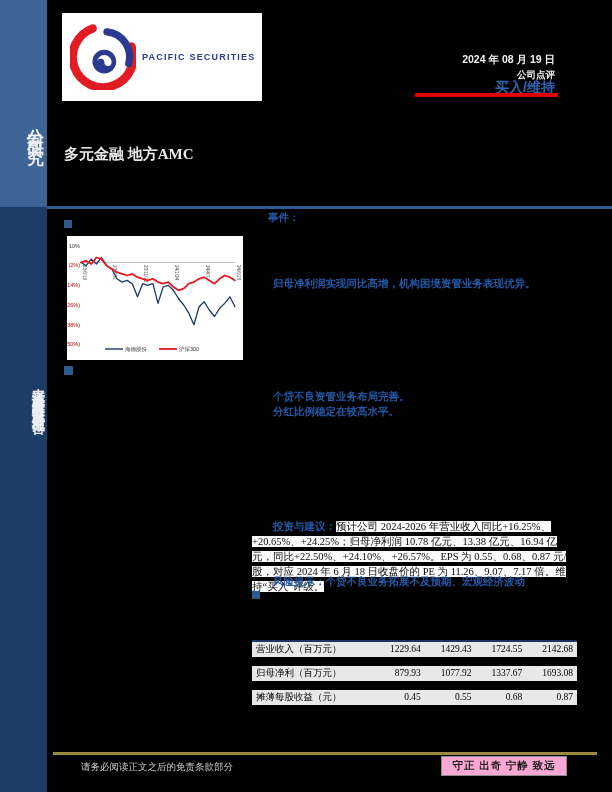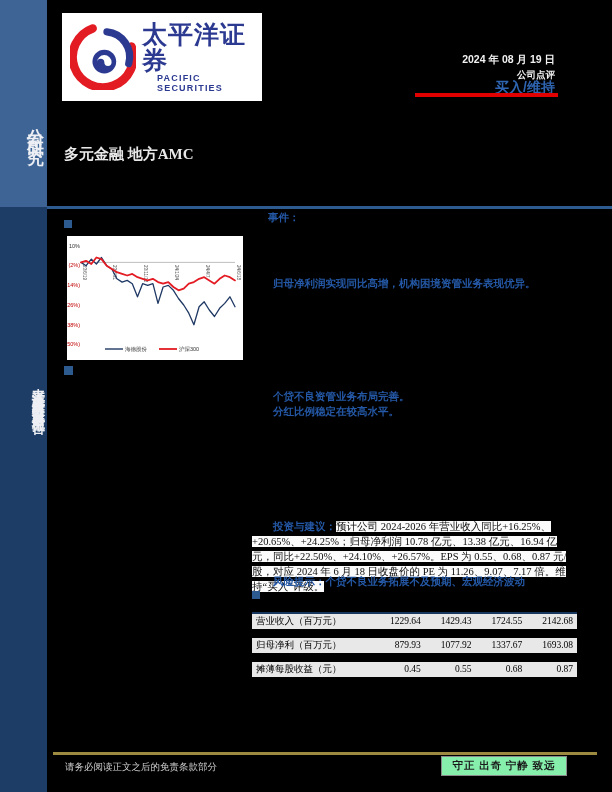--- a/index.html
+++ b/index.html
@@ -15,21 +15,21 @@
   .vtext.research{left:0;top:58px;width:47px;height:140px;font-size:17px;letter-spacing:7px;}
   .vtext.company{left:0;top:250px;width:47px;height:290px;font-size:13px;letter-spacing:2px;}
 
   
   .logo-box{left:62px;top:13px;width:200px;height:88px;background:#fff;display:flex;align-items:center;}
   .logo-mark{width:66px;height:66px;margin-left:8px;flex:none;}
   .logo-textcol{margin-left:6px;}
   .logo-cn{font-size:25px;font-weight:bold;color:#2B3990;letter-spacing:1px;line-height:26px;
            font-family:"Liberation Sans",sans-serif;}
   .logo-en{font-size:9px;font-weight:bold;color:#2B3990;letter-spacing:1.2px;
-           font-family:"Liberation Sans",sans-serif;margin-left:15px;}
+           font-family:"Liberation Sans",sans-serif;}
 
   
   .hdr{right:57px;text-align:right;font-family:"Liberation Sans",sans-serif;}
   .hdr-date{top:53px;font-size:10.5px;font-weight:bold;color:#F2F2F2;}
   .hdr-type{top:69px;font-size:9.5px;font-weight:bold;color:#F2F2F2;}
   .hdr-rating{top:79px;font-size:14px;font-weight:bold;color:#2E64B0;}
   .red-bar{left:415px;top:93px;width:143px;height:4px;background:#E00000;}
 
   .industry{left:64px;top:145px;font-size:15px;font-weight:bold;color:#E8E8E8;}
 
@@ -51,50 +51,49 @@
   .ev{top:210px;}
   .key{top:276px;}
   .sec2{top:389px;}
   .advice{top:519px;}
   .risk{top:574px;}
   p{margin:0;}
 
   
   .fin-table{left:252px;top:612px;width:325px;font-size:9.5px;}
   .t-row{display:flex;background:#E8E8E8;height:15px;line-height:15px;margin-bottom:9px;color:#000;}
-  .t-row.first{border-top:2.5px solid #17375E;}
+  .t-row.first{border-top:2.5px solid #17375E;margin-top:28px;}
   .t-label{width:118px;padding-left:4px;flex:none;}
   .t-val{flex:1;text-align:right;padding-right:4px;}
 
   
   .gold-rule{left:53px;top:752px;width:544px;height:2.5px;background:#9B8A3F;}
-  .disclaimer{left:65px;top:761px;font-size:9.5px;color:#CFCFCF;text-align:center;}
+  .disclaimer{left:81px;top:761px;font-size:9.5px;color:#CFCFCF;text-align:center;}
   .motto{left:441px;top:756px;width:124px;height:18px;line-height:18px;text-align:center;
-         background:#86efac;border:1px solid #8A8A8A;color:#1A1A1A;font-size:10.5px;font-weight:bold;
+         background:#f9a8d4;border:1px solid #8A8A8A;color:#1A1A1A;font-size:10.5px;font-weight:bold;
          letter-spacing:1px;}
 </style>
 </head>
 <body>
 
 <div class="page">
 
   <div class="abs sidebar-top"></div>
   <div class="abs sidebar-bottom"></div>
   <div class="abs vtext research">公司研究</div>
   <div class="abs vtext company">太平洋证券股份有限公司证券研究报告</div>
 
   <div class="abs logo-box">
     <svg class="logo-mark" viewBox="0 0 100 100">
       <path d="M50 4 A46 46 0 1 0 96 50" fill="none" stroke="#E31B23" stroke-width="13" stroke-linecap="round" transform="rotate(-20 50 50)"></path>
       <path d="M56 12 A38 38 0 0 1 89 60" fill="none" stroke="#2B3990" stroke-width="11" stroke-linecap="round"></path>
       <circle cx="52" cy="57" r="18" fill="#2B3990"></circle>
       <path d="M41 58 a11 11 0 0 1 22 0 a5.5 5.5 0 0 1 -11 0 a5.5 5.5 0 0 0 -11 0" fill="#FFFFFF"></path>
     </svg>
     <div class="logo-textcol">
-      <div class="logo-cn">太平洋证券</div>
       <div class="logo-en">PACIFIC SECURITIES</div>
     </div>
   </div>
 
   <div class="abs hdr hdr-date">2024 年 08 月 19 日</div>
   <div class="abs hdr hdr-type">公司点评</div>
   <div class="abs hdr hdr-rating">买入/维持</div>
   <div class="abs red-bar"></div>
 
   <div class="abs industry">多元金融 地方AMC</div>

